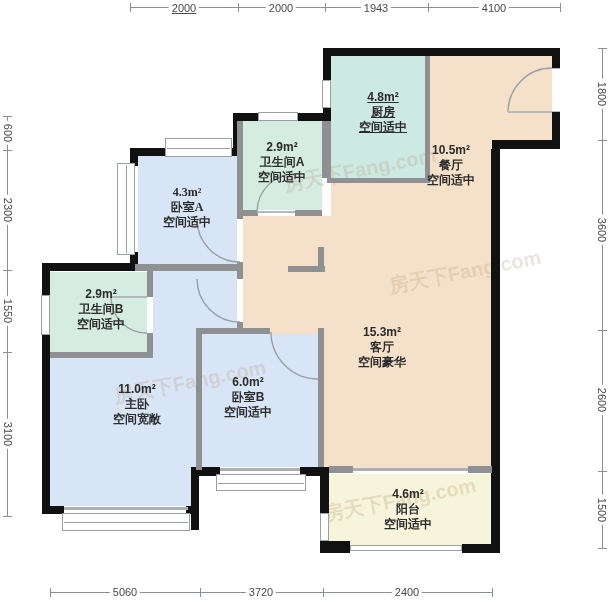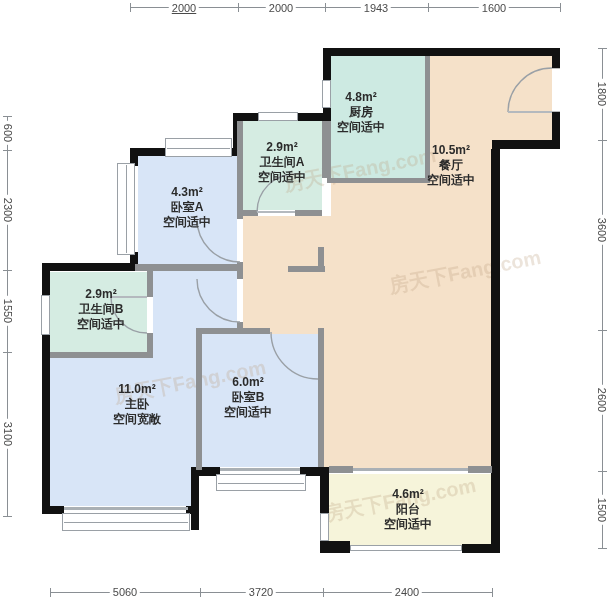--- a/index.html
+++ b/index.html
@@ -115,71 +115,76 @@
     <line x1="508" y1="112" x2="552" y2="112" stroke="#b4b9be" stroke-width="2"></line>
     <path d="M257,212 A38,38 0 0 1 295,174" fill="none" stroke="#9aa0a6" stroke-width="1.4"></path>
     <line x1="257" y1="212" x2="295" y2="212" stroke="#b4b9be" stroke-width="2"></line>
     <path d="M197,219 A43,43 0 0 0 240,262" fill="none" stroke="#9aa0a6" stroke-width="1.4"></path>
     <path d="M197,279 A43,43 0 0 0 240,322" fill="none" stroke="#9aa0a6" stroke-width="1.4"></path>
     <path d="M111,297 A36,36 0 0 0 147,333" fill="none" stroke="#9aa0a6" stroke-width="1.4"></path>
     <line x1="111" y1="297" x2="147" y2="297" stroke="#b4b9be" stroke-width="2"></line>
     <path d="M271,332 A47,47 0 0 0 318,379" fill="none" stroke="#9aa0a6" stroke-width="1.4"></path>
   </svg>
 
-  <div class="rlabel" style="left:361px;top:90px;">
+  <div class="rlabel" style="left:383px;top:90px;text-decoration:underline;">
     <div>4.8m²</div>
     <div>厨房</div>
     <div>空间适中</div>
   </div>
   <div class="rlabel" style="left:451px;top:143px;">
     <div>10.5m²</div>
     <div>餐厅</div>
     <div>空间适中</div>
   </div>
   <div class="rlabel" style="left:282px;top:140px;">
     <div>2.9m²</div>
     <div>卫生间A</div>
     <div>空间适中</div>
   </div>
-  <div class="rlabel" style="left:187px;top:185px;">
+  <div class="rlabel" style="left:187px;top:185px;font-family:Liberation Serif, serif;">
     <div>4.3m²</div>
     <div>卧室A</div>
     <div>空间适中</div>
   </div>
   <div class="rlabel" style="left:101px;top:287px;">
     <div>2.9m²</div>
     <div>卫生间B</div>
     <div>空间适中</div>
   </div>
   <div class="rlabel" style="left:137px;top:382px;">
     <div>11.0m²</div>
     <div>主卧</div>
     <div>空间宽敞</div>
   </div>
   <div class="rlabel" style="left:248px;top:375px;">
     <div>6.0m²</div>
     <div>卧室B</div>
     <div>空间适中</div>
+  </div>
+  <div class="rlabel" style="left:382px;top:325px;">
+    <div>15.3m²</div>
+    <div>客厅</div>
+    <div>空间豪华</div>
   </div>
   <div class="rlabel" style="left:408px;top:487px;">
     <div>4.6m²</div>
     <div>阳台</div>
     <div>空间适中</div>
   </div>
 
   <div class="dimline" style="left:130px;top:7px;width:430px;height:1px;"></div>
   <div class="tick" style="left:130px;top:3px;width:1px;height:9px;"></div>
   <div class="tick" style="left:238px;top:3px;width:1px;height:9px;"></div>
   <div class="tick" style="left:325px;top:3px;width:1px;height:9px;"></div>
   <div class="tick" style="left:428px;top:3px;width:1px;height:9px;"></div>
   <div class="tick" style="left:560px;top:3px;width:1px;height:9px;"></div>
   <div class="dim" style="left:184px;top:8px;text-decoration:underline;">2000</div>
   <div class="dim" style="left:281px;top:8px;">2000</div>
   <div class="dim" style="left:376px;top:8px;">1943</div>
-  <div class="dim" style="left:494px;top:8px;">1600</div>
+  <div class="dim" style="left:494px;top:8px;">4100</div>
 
   <div class="dimline" style="left:50px;top:592px;width:442px;height:1px;"></div>
   <div class="tick" style="left:50px;top:588px;width:1px;height:9px;"></div>
   <div class="tick" style="left:200px;top:588px;width:1px;height:9px;"></div>
   <div class="tick" style="left:323px;top:588px;width:1px;height:9px;"></div>
   <div class="tick" style="left:492px;top:588px;width:1px;height:9px;"></div>
   <div class="dim" style="left:125px;top:592px;">5060</div>
   <div class="dim" style="left:261px;top:592px;">3720</div>
   <div class="dim" style="left:407px;top:592px;">2400</div>
 

